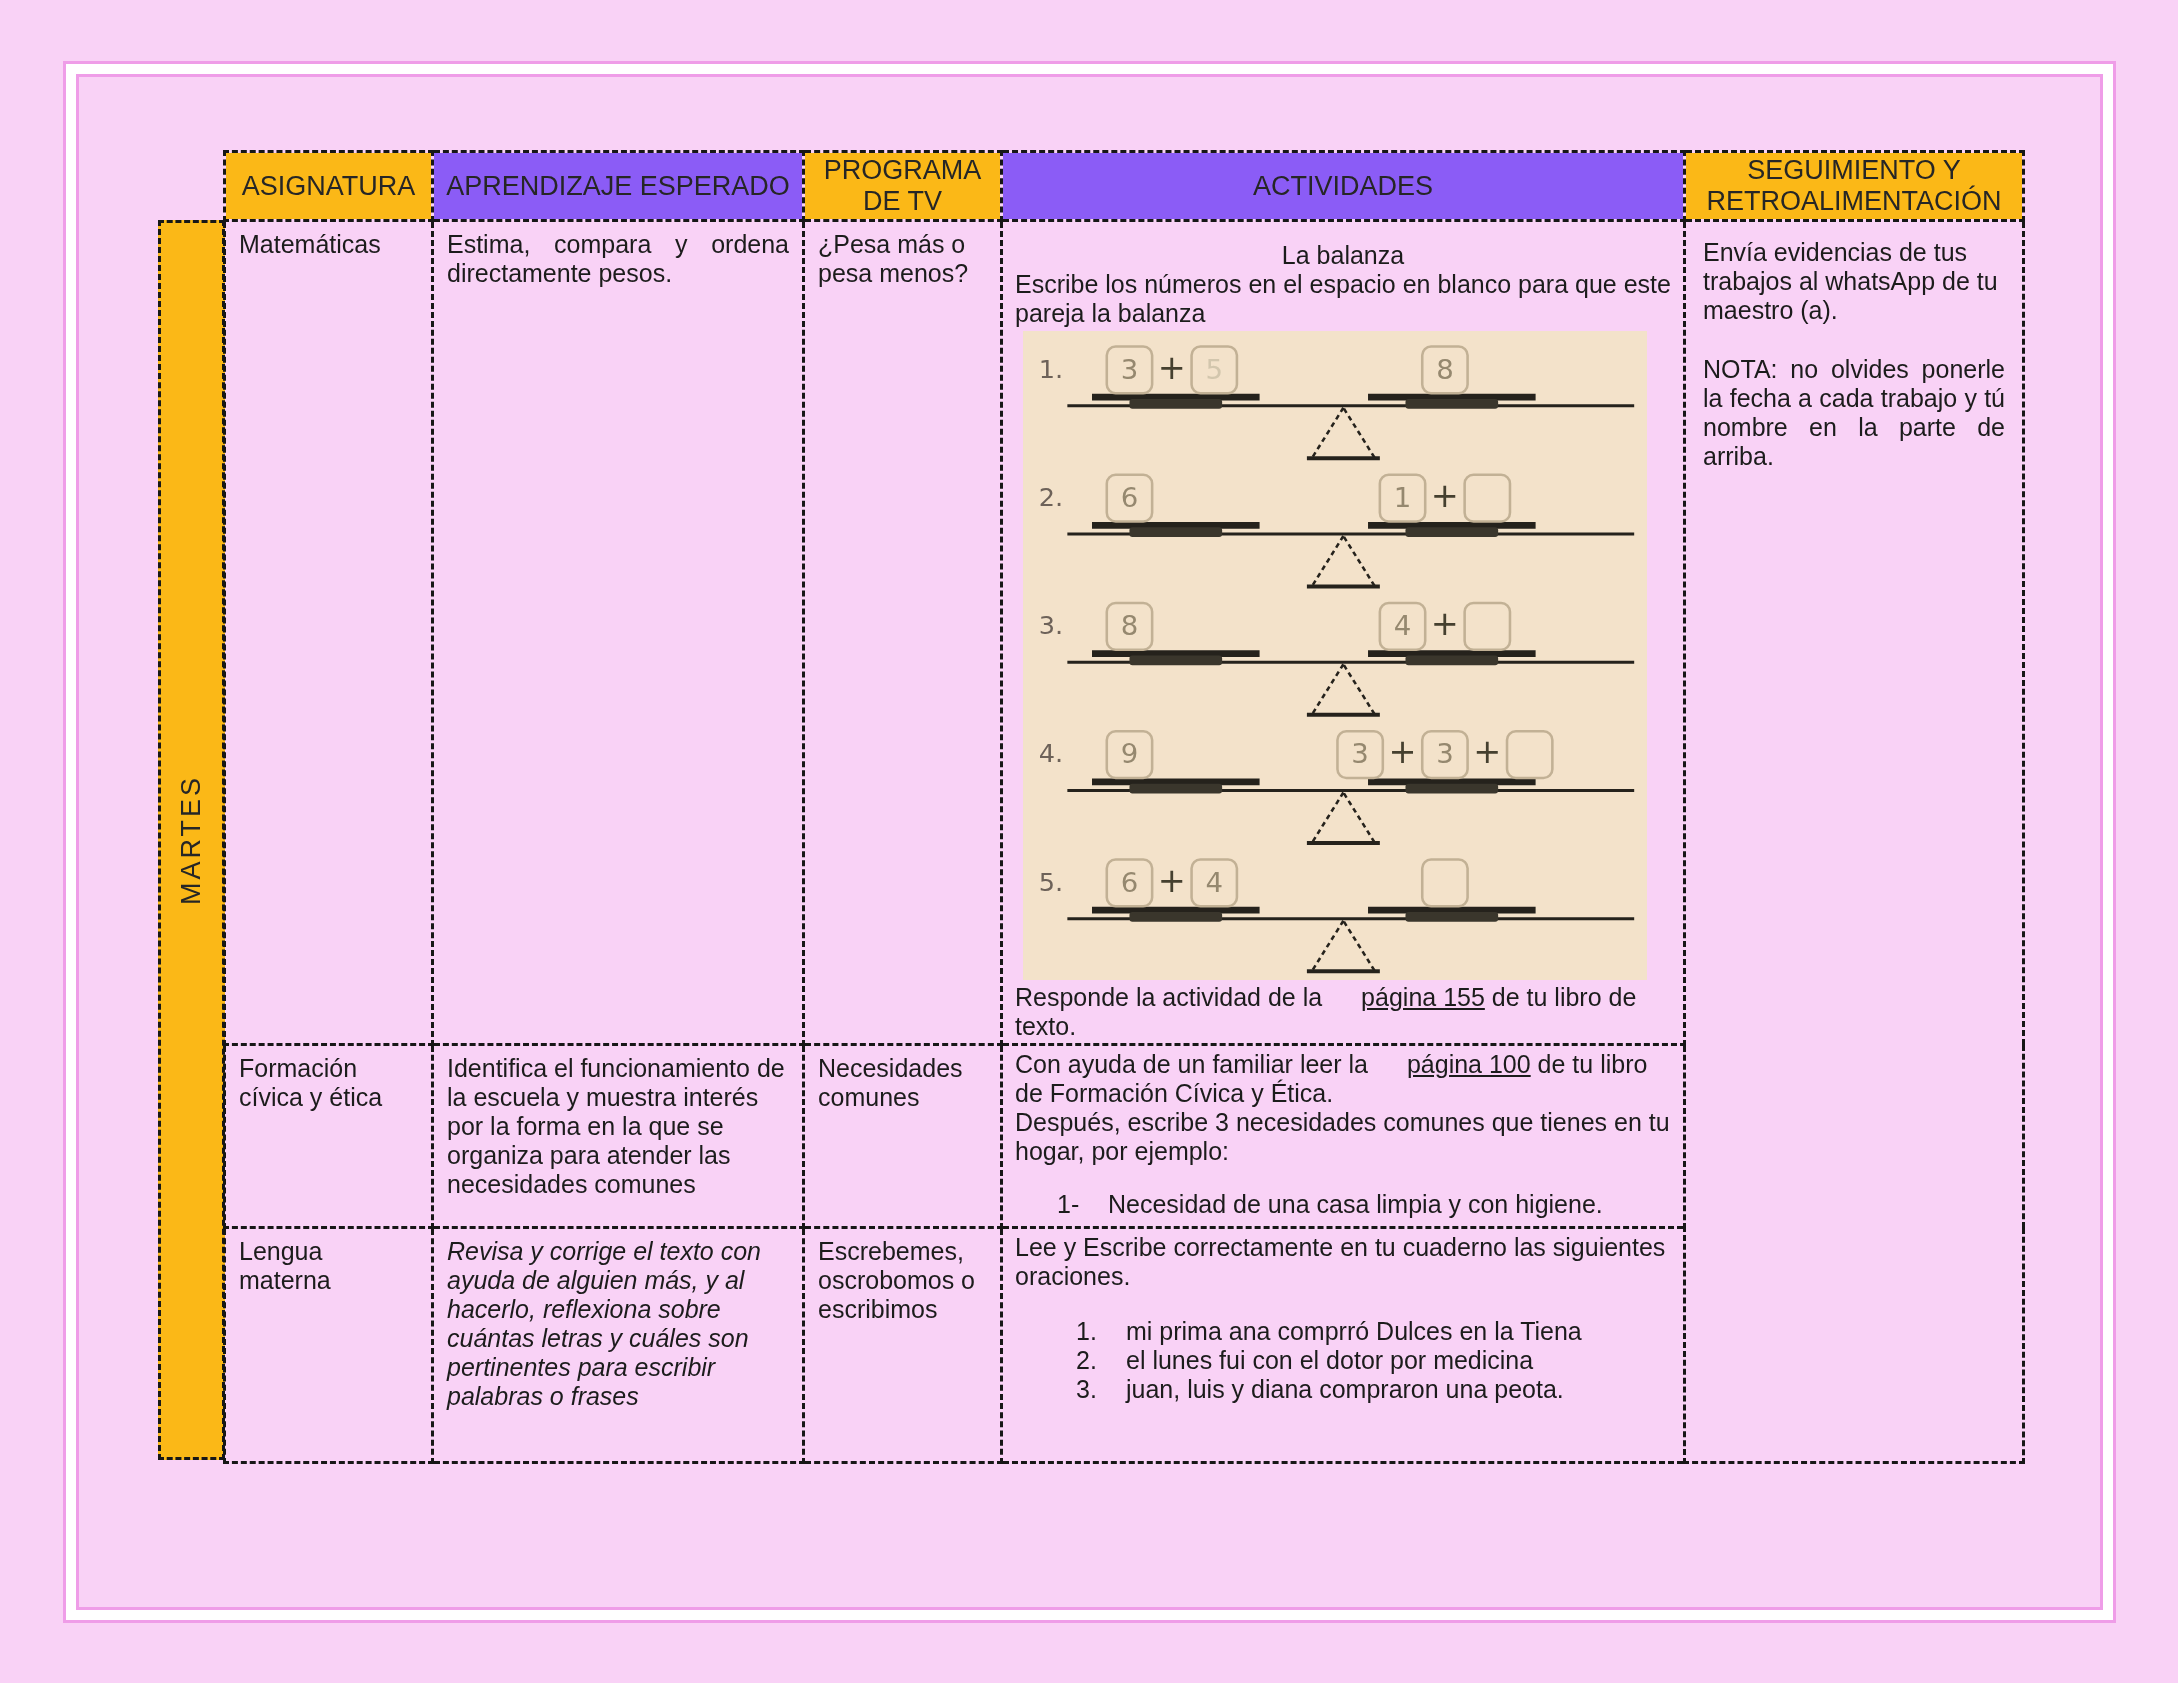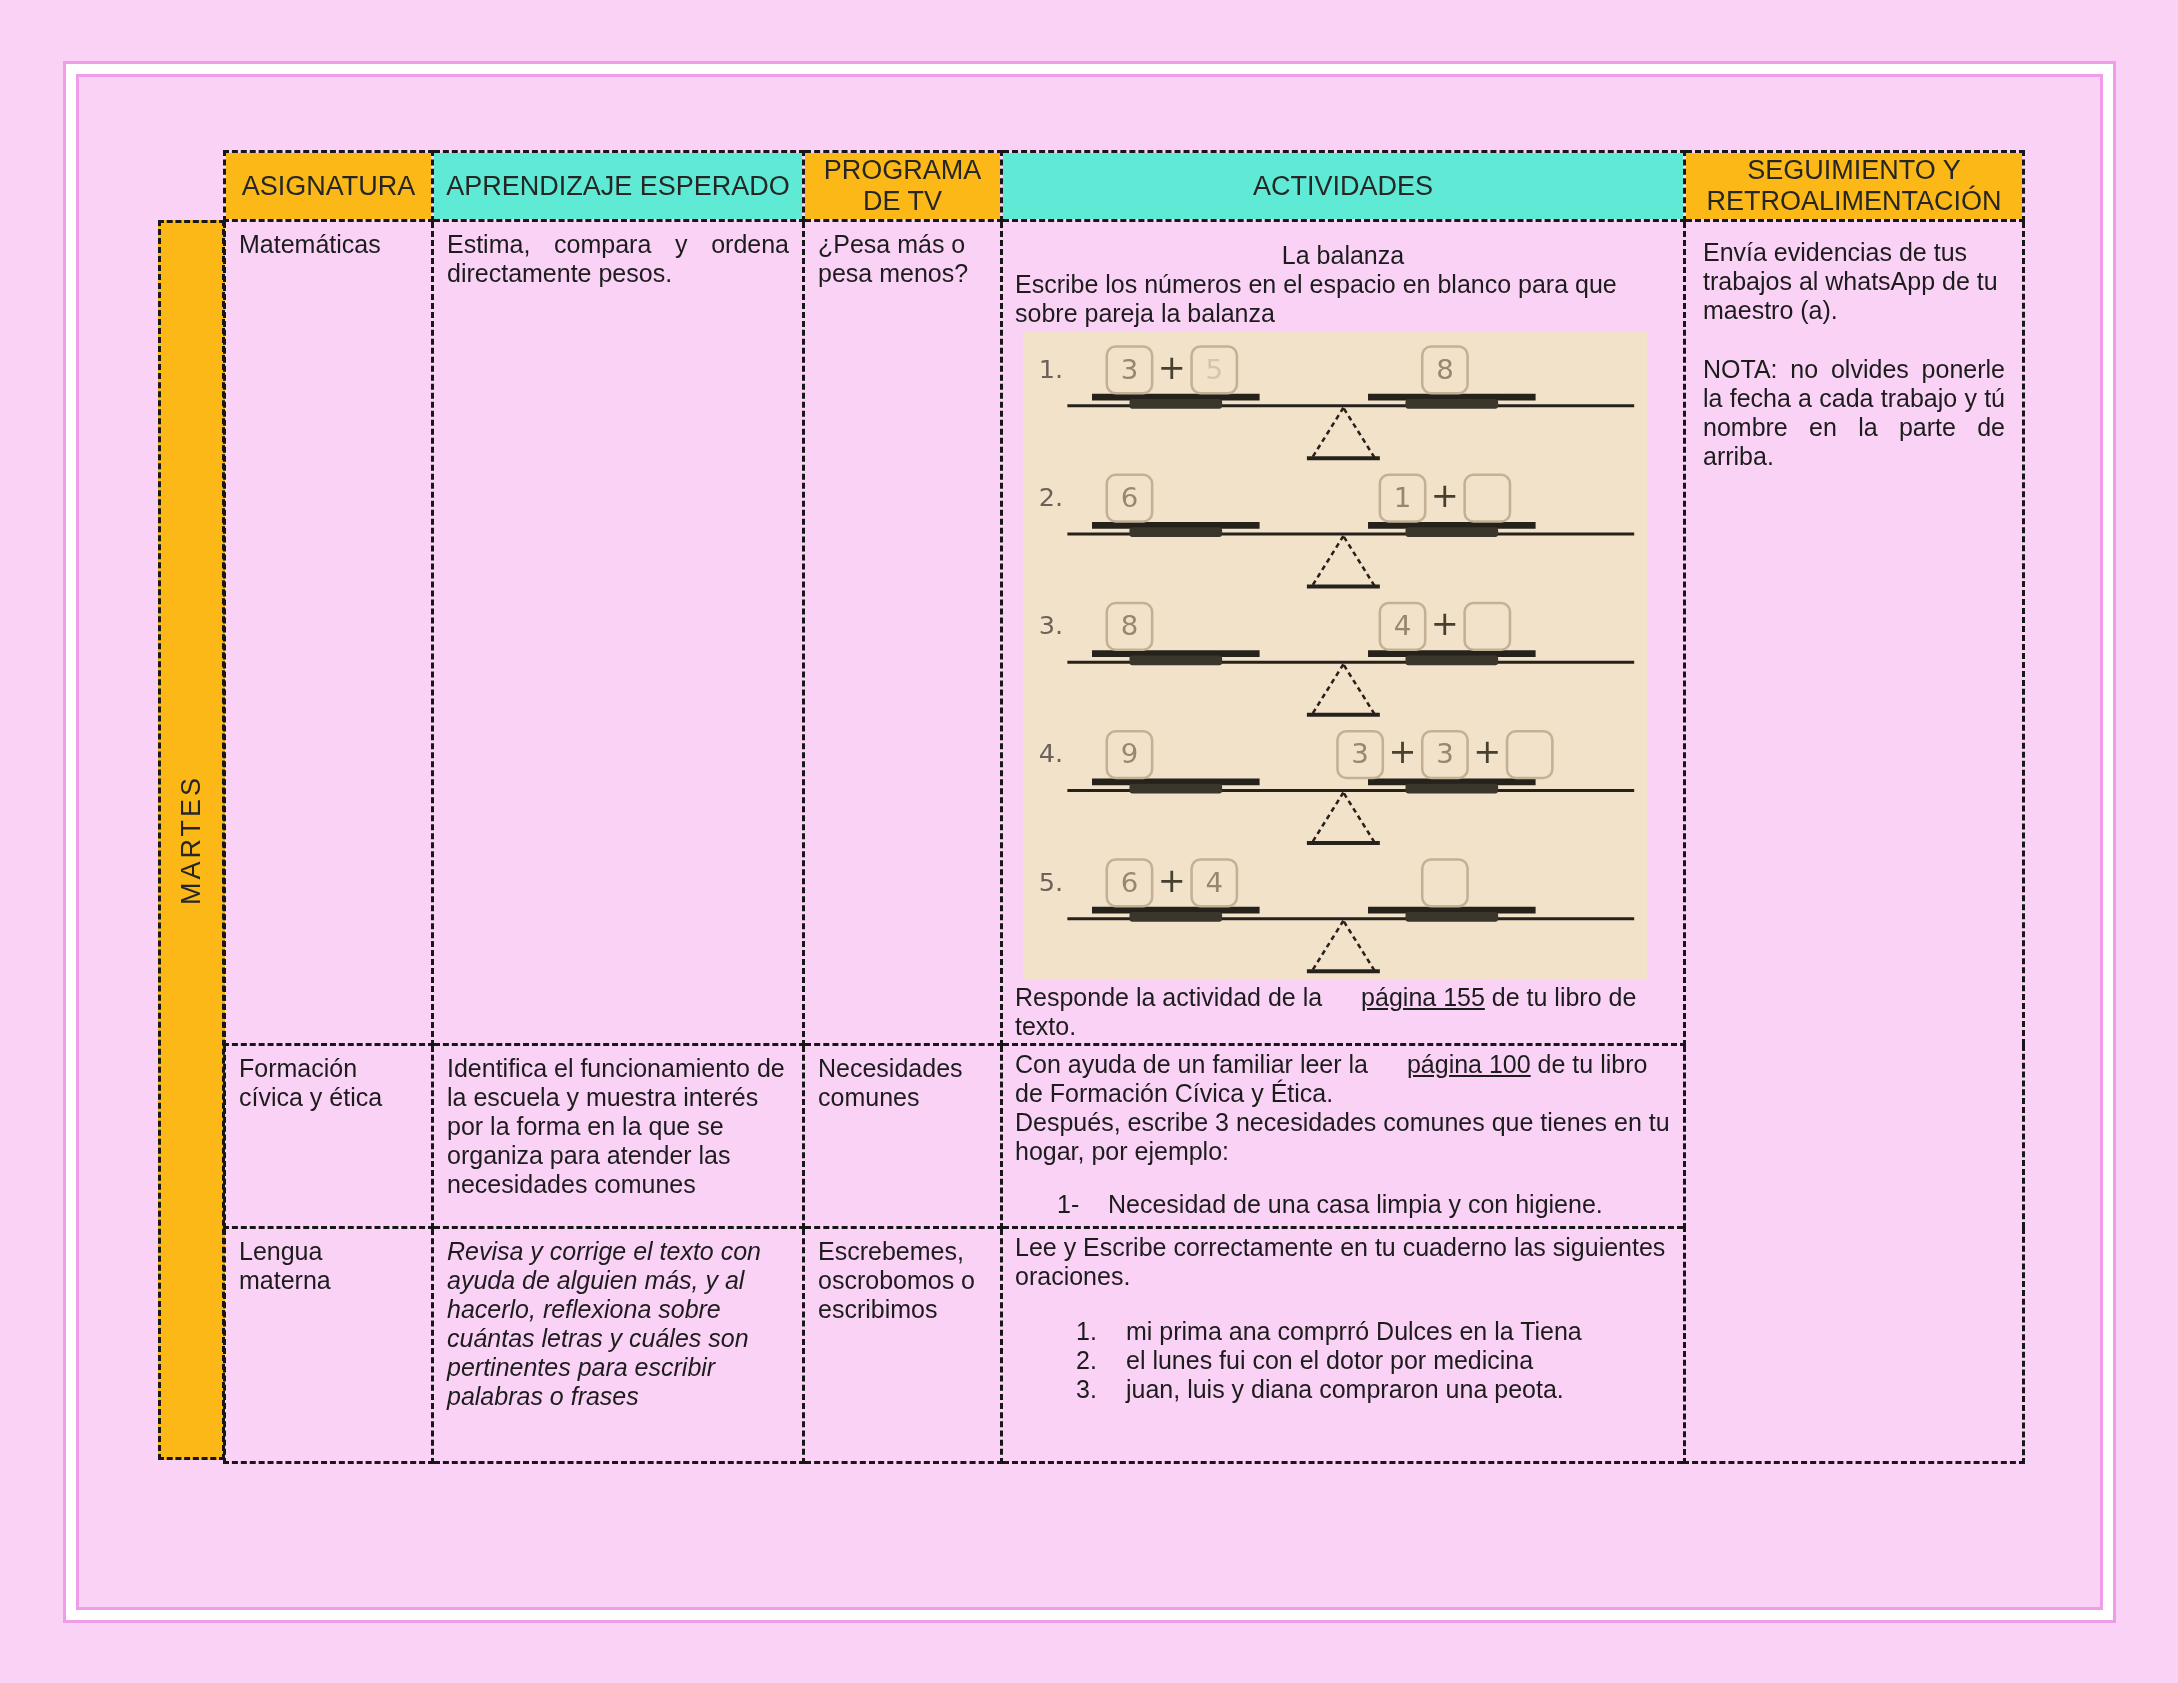--- a/index.html
+++ b/index.html
@@ -39,21 +39,21 @@
     padding:8px 13px;
     font-size:25px;line-height:29px;
     overflow:hidden;box-sizing:border-box;
   }
   table.plan th{
     font-weight:normal;font-size:27px;line-height:31px;
     text-align:center;vertical-align:middle;padding:2px 6px;
     color:#262626;
   }
   th.c-orange{background:#fbb817;}
-  th.c-yellow{background:#5eead4;}
+  th.c-yellow{background:#8b5cf6;}
   tr.hdr{height:69px;}
   tr.r1{height:822px;}
   tr.r2{height:183px;}
   tr.r3{height:235px;}
   td.solid-bottom{border-bottom:4px solid #000;}
   td.solid-left{border-left:4px solid #000;font-style:italic;}
   .justify{text-align:justify;}
   .u{text-decoration:underline;margin-left:32px;}
   .act-title{text-align:center;}
   .fig{display:block;margin:3px 0 0 8px;background:#f3e2ca;}
@@ -104,21 +104,21 @@
     <th class="c-yellow">ACTIVIDADES</th>
     <th class="c-orange">SEGUIMIENTO Y RETROALIMENTACIÓN</th>
   </tr>
 
   <tr class="r1">
     <td>Matemáticas</td>
     <td class="justify">Estima, compara y ordena directamente pesos.</td>
     <td>¿Pesa más o pesa menos?</td>
     <td style="padding:19px 12px 2px;">
       <div class="act-title">La balanza</div>
-      <div>Escribe los números en el espacio en blanco para que sobre pareja la balanza</div>
+      <div>Escribe los números en el espacio en blanco para que este pareja la balanza</div>
       <svg class="fig" width="624" height="649" viewBox="0 0 633 668" preserveAspectRatio="none">
             <line x1="45" y1="77" x2="620" y2="77" class="bl-beam"></line>
             <line x1="70" y1="68" x2="240" y2="68" class="bl-pan"></line>
             <line x1="350" y1="68" x2="520" y2="68" class="bl-pan"></line>
             <rect x="108" y="70" width="94" height="10" rx="3" class="bl-base"></rect>
             <rect x="388" y="70" width="94" height="10" rx="3" class="bl-base"></rect>
             <polygon points="325,79 293,131 357,131" class="bl-tri"></polygon>
             <line x1="288" y1="131" x2="362" y2="131" class="bl-tribase"></line>
             <text x="16" y="48" class="bl-label">1.</text>
             <rect x="85" y="16" width="46" height="48" rx="9" class="bl-box"></rect>

